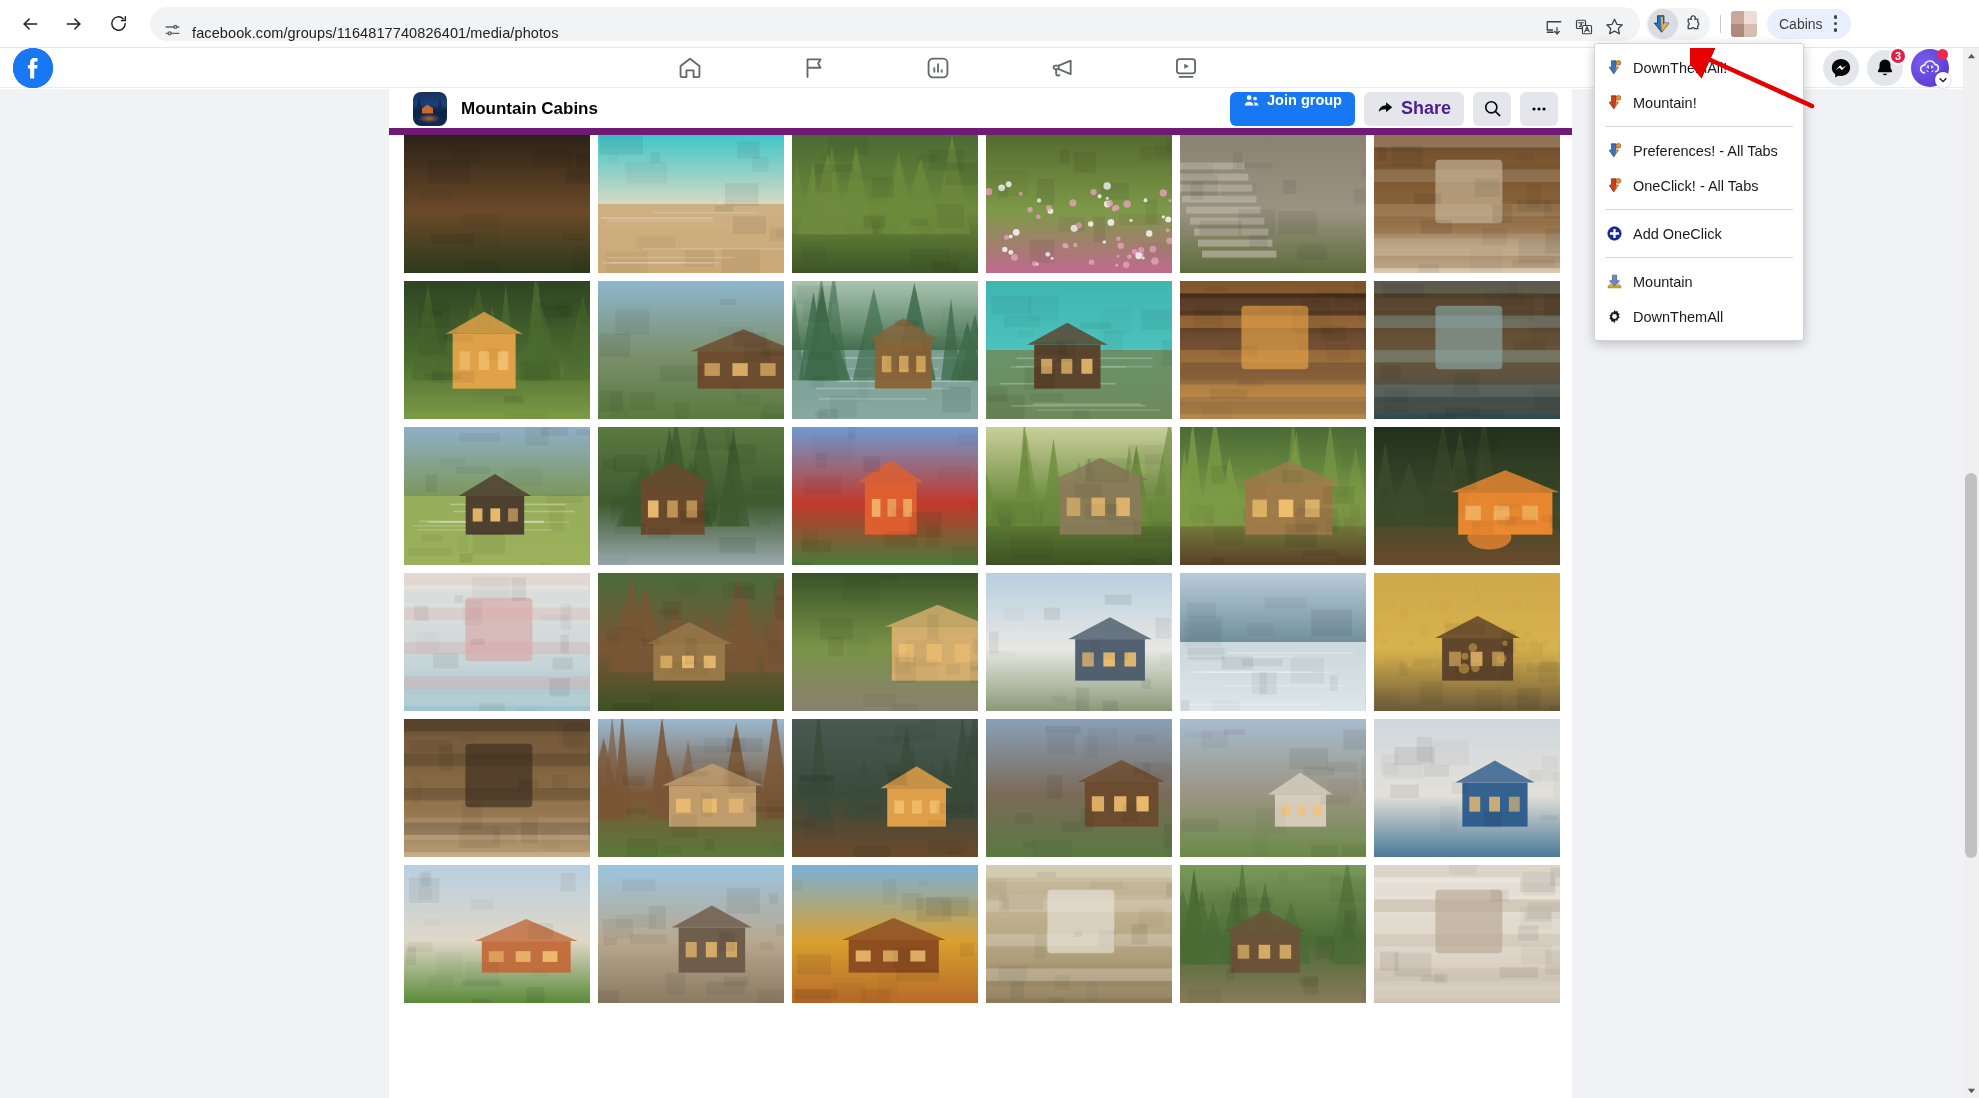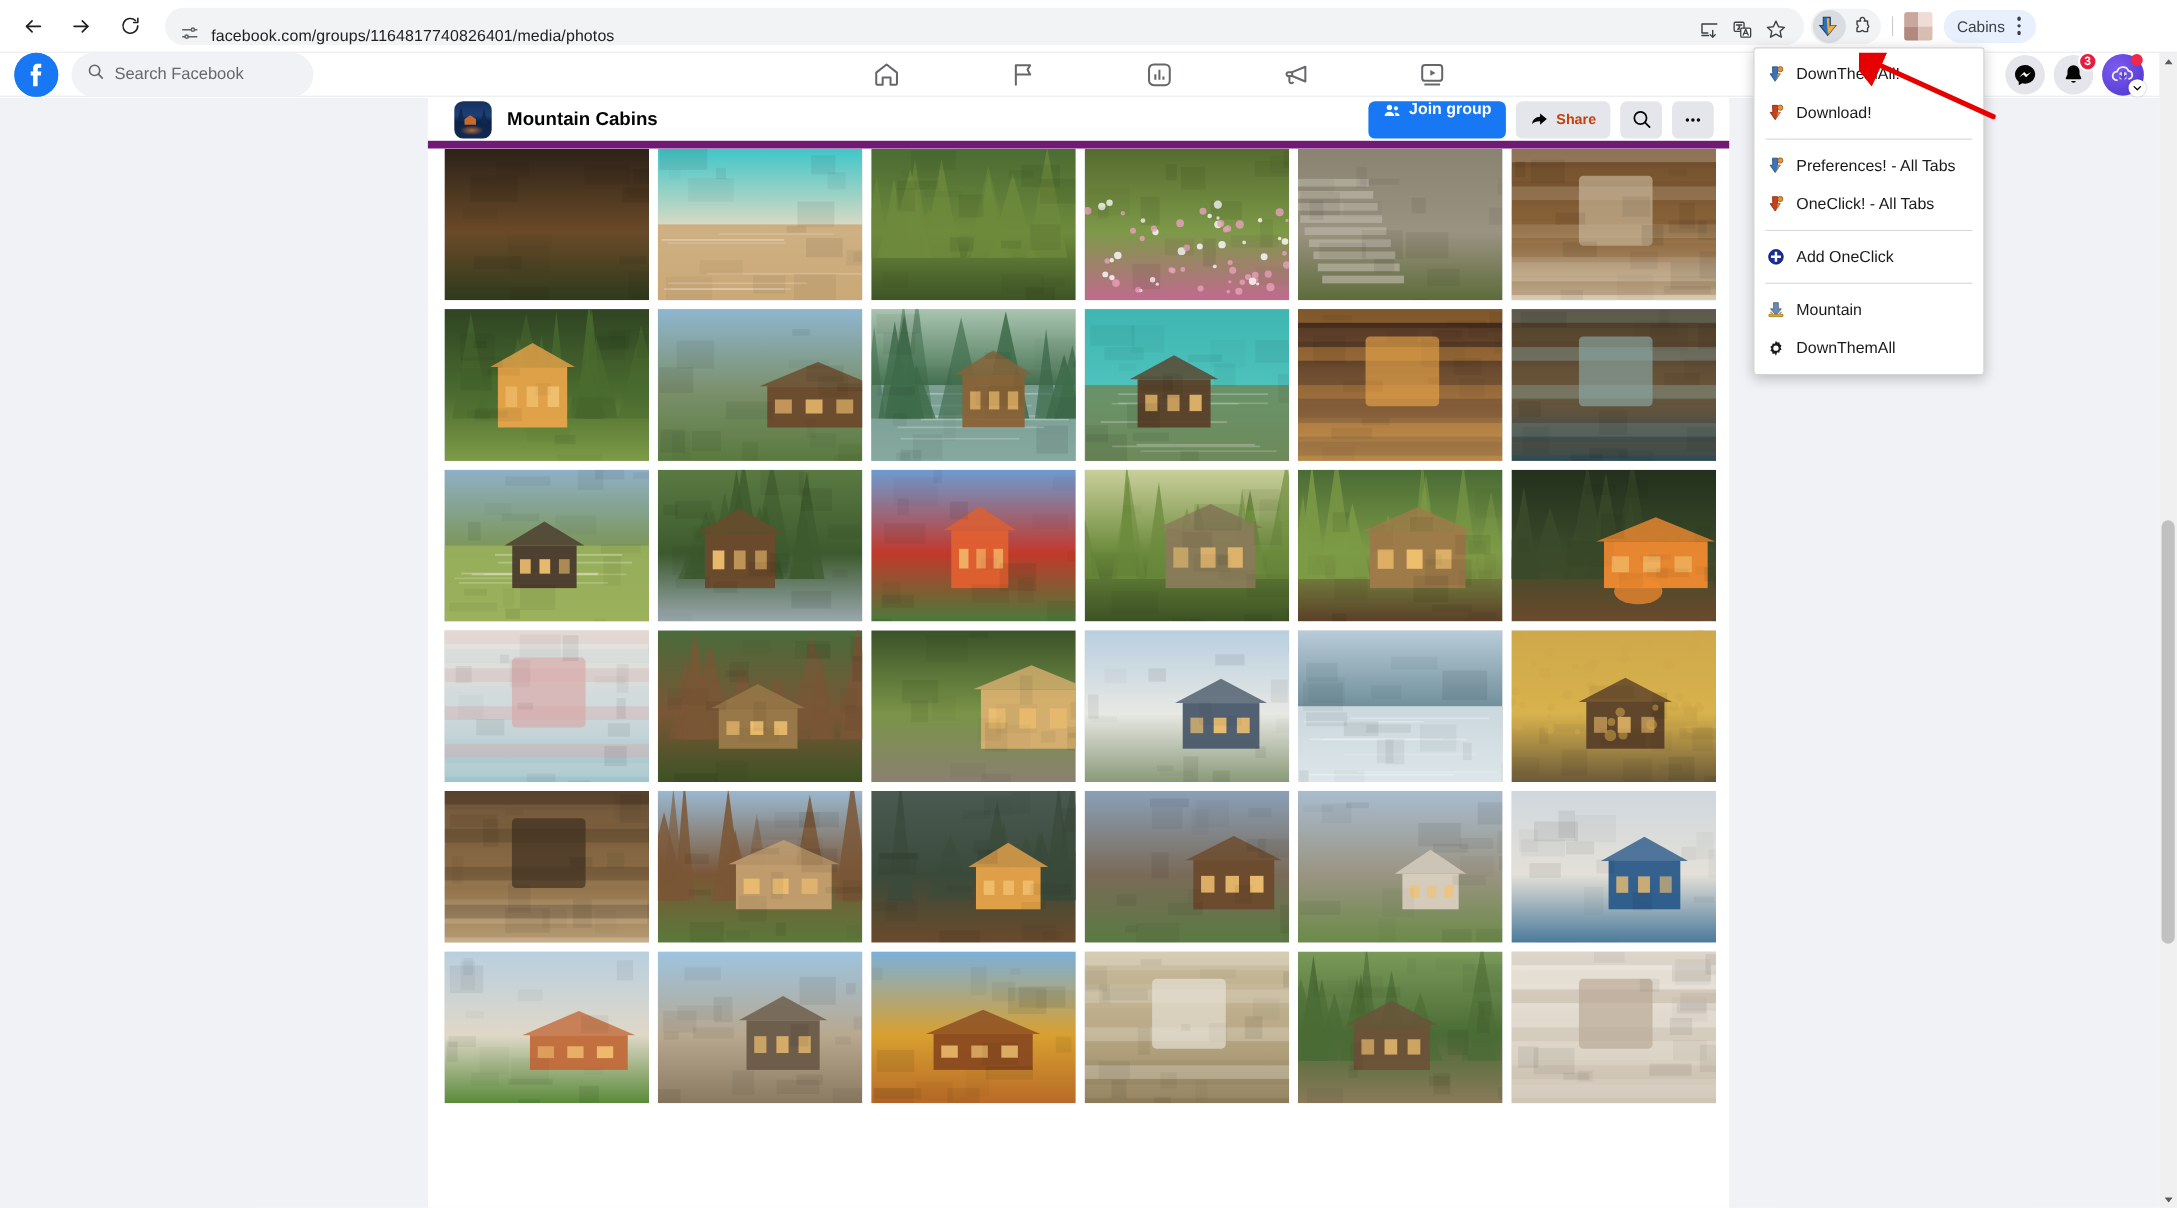--- a/index.html
+++ b/index.html
@@ -129,23 +129,23 @@
     border-bottom:13px solid #102a4e; }
   #group-title { margin-left: 14px; font-size: 17px; font-weight: bold; color: #050505; }
   #group-actions { margin-left: auto; display: flex; align-items: center; gap: 9px; margin-right: 14px; }
   #join-group-btn {
     height: 34px; background: #1877f2; color: #fff; border-radius: 6px;
     display: flex; gap: 7px; padding: 0 13px;
     font-size: 14.5px; font-weight: bold; cursor: pointer; border: none;
     font-family: "Liberation Sans", sans-serif;
   }
   #share-btn {
-    height: 34px; background: #e4e6eb; color: #c2410c; border-radius: 6px;
+    height: 34px; background: #e4e6eb; color: #4c1d95; border-radius: 6px;
     display: flex; align-items: center; gap: 7px; padding: 0 13px;
-    font-size: 13px; font-weight: bold; cursor: pointer; border: none;
+    font-size: 18px; font-weight: bold; cursor: pointer; border: none;
     font-family: "Liberation Sans", sans-serif;
   }
   .sq-btn { width: 38px; height: 34px; background: #e4e6eb; border-radius: 6px;
     display: flex; align-items: center; justify-content: center; cursor: pointer; }
 
   
   #page-bg {
     position: absolute; top: 89px; left: 0; width: 1963px; height: 1009px;
     background: #f0f2f5;
   }
@@ -1763,29 +1763,20 @@
     </div>
 </div>
 
 <div id="fb-header">
   <div id="fb-logo">
     <svg width="40" height="40" viewBox="0 0 40 40">
         <circle cx="20" cy="20" r="20" fill="#1877f2"></circle>
         <path d="M24.2 20.6h-3v9.8h-4.1v-9.8h-2.2v-3.5h2.2v-2.5c0-2.9 1.2-4.6 4.6-4.6h2.8v3.5h-1.8c-1.3 0-1.4.5-1.4 1.4l0 2.2h3.2z" fill="#fff"></path>
       </svg>
   </div>
-  <div id="fb-search">
-    <span>
-      <svg width="16" height="16" viewBox="0 0 24 24" fill="none" stroke="#65676b" stroke-width="2.2" stroke-linecap="round">
-          <circle cx="10.5" cy="10.5" r="7"></circle>
-          <line x1="15.6" y1="15.6" x2="21" y2="21"></line>
-        </svg>
-    </span>
-    <span id="fb-search-placeholder">Search Facebook</span>
-  </div>
   <div id="fb-nav">
     <div class="fb-nav-item">
       <svg width="26" height="26" viewBox="0 0 24 24" fill="none" stroke="#65676b" stroke-width="1.7" stroke-linejoin="round">
           <path d="M3.3 10.2 12 3.4l8.7 6.8v9.2a1 1 0 0 1-1 1h-4.4v-6.2H8.7v6.2H4.3a1 1 0 0 1-1-1z"></path>
         </svg>
     </div>
     <div class="fb-nav-item">
       <svg width="26" height="26" viewBox="0 0 24 24" fill="none" stroke="#65676b" stroke-width="1.7" stroke-linejoin="round">
           <path d="M6 21V4h12l-2.2 3.8L18 11.8H6"></path>
         </svg>
@@ -1899,21 +1890,21 @@
       <span class="dta-label">DownThemAll!</span>
     </div>
     <div class="dta-item">
       <span class="dta-ico">
         <svg width="17" height="17" viewBox="0 0 24 24">
           <path d="M7.5 2.5h6.5v9h3.5L11 21 4.5 11.5H8z" fill="#c8401c" stroke="#7a2408" stroke-width="1"></path>
           <path d="M11 21l6.5-9.5H14V15z" fill="#e8923a"></path>
           <circle cx="17.5" cy="5.5" r="3.4" fill="#e8923a" stroke="#8a4a12" stroke-width=".9"></circle>
         </svg>
       </span>
-      <span class="dta-label">Download!</span>
+      <span class="dta-label">Mountain!</span>
     </div>
     <div class="dta-sep"></div>
     <div class="dta-item">
       <span class="dta-ico">
         <svg width="17" height="17" viewBox="0 0 24 24">
           <path d="M7.5 2.5h6.5v9h3.5L11 21 4.5 11.5H8z" fill="#3a74b8" stroke="#1d4472" stroke-width="1"></path>
           <path d="M11 21l6.5-9.5H14V15z" fill="#e09a2c"></path>
           <circle cx="17.5" cy="5.5" r="3.4" fill="#e8923a" stroke="#8a4a12" stroke-width=".9"></circle>
         </svg>
       </span>

